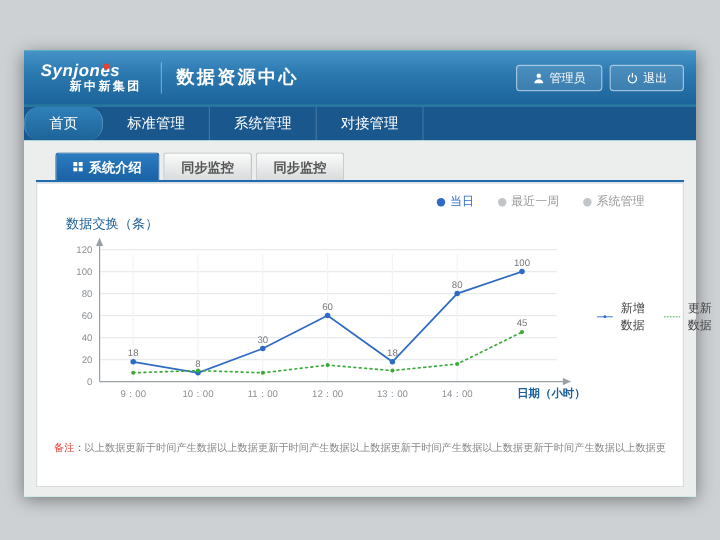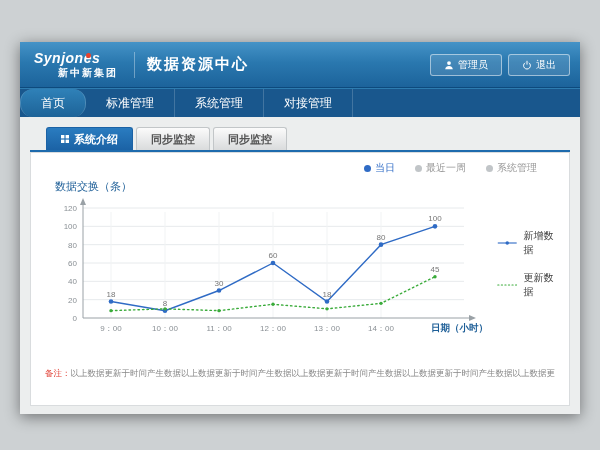--- a/index.html
+++ b/index.html
@@ -43,21 +43,21 @@
   .filters { display:flex; justify-content:flex-end; gap:20px; font-size:10px; color:#999; padding-right:18px; }
   .filter { display:flex; align-items:center; gap:4px; cursor:pointer; }
   .fdot { width:7px; height:7px; border-radius:50%; background:#c1c5c8; }
   .filter.active { color:#2f6bc5; }
   .filter.active .fdot { background:#2f6bc5; }
 
   .ylab { font-size:11px; color:#1d5e97; margin:4px 0 0 10px; }
 
   .chart-row { display:flex; align-items:center; margin-top:2px; }
   #chart-svg { width:450px; height:150px; flex:0 0 auto; }
-  .series-legend { display:flex; flex-direction:column; gap:14px; margin:0 0 14px 2px; }
+  .series-legend { display:flex; flex-direction:row; gap:14px; margin:0 0 14px 2px; }
   .sl-row { display:flex; align-items:center; gap:6px; font-size:10px; color:#444; cursor:pointer; }
   .swatch { width:26px; height:8px; display:block; }
 
   .note { text-align:center; font-size:8.5px; color:#888; margin-top:22px; white-space:nowrap; overflow:hidden; }
   .note-red { color:#e03a2f; }
 </style>
 </head>
 <body>
 
 <div class="stage">

